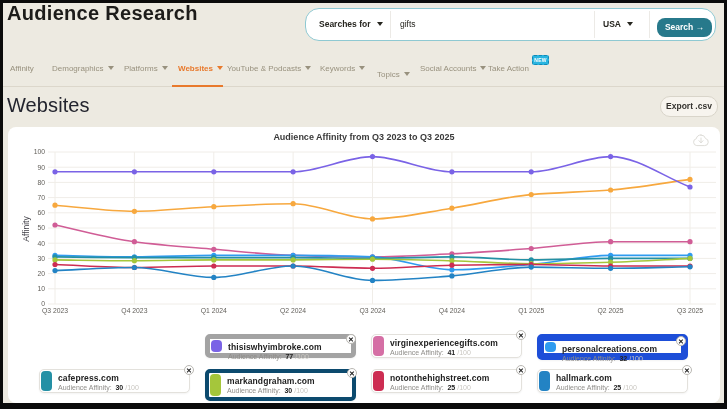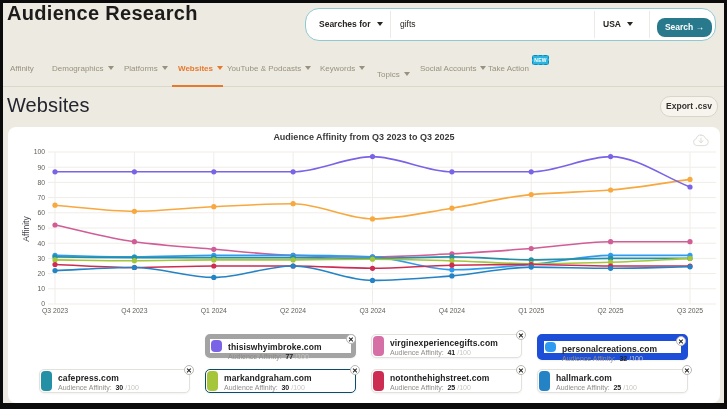--- a/index.html
+++ b/index.html
@@ -182,21 +182,21 @@
 <div style="position:absolute;left:18px;top:3px;font-size:8.5px;font-weight:bold;color:#222;letter-spacing:0.1px">personalcreations.com</div>
 <div style="position:absolute;left:18px;top:13.5px;font-size:7px;color:#8f8d89">Audience Affinity:&nbsp; <b style="color:#222">32</b> <span style="color:#c9c6c0">/100</span></div>
 <div style="position:absolute;right:-5px;top:-5px;width:10px;height:10px;background:#fff;border:1px solid #b9b7b2;border-radius:50%;font-size:7px;line-height:9px;text-align:center;color:#222;font-weight:bold">✕</div>
 </div>
       <div style="position:absolute;left:31px;top:242px;width:151px;height:24px;background:#fff;border:1px solid #e3e1dc;border-radius:5px;box-shadow:0 1px 2px rgba(0,0,0,0.05)">
 <div style="position:absolute;left:1px;top:1px;bottom:1px;width:11px;background:#2490a5;border-radius:4px"></div>
 <div style="position:absolute;left:18px;top:3px;font-size:8.5px;font-weight:bold;color:#222;letter-spacing:0.1px">cafepress.com</div>
 <div style="position:absolute;left:18px;top:13.5px;font-size:7px;color:#8f8d89">Audience Affinity:&nbsp; <b style="color:#222">30</b> <span style="color:#c9c6c0">/100</span></div>
 <div style="position:absolute;right:-5px;top:-5px;width:10px;height:10px;background:#fff;border:1px solid #b9b7b2;border-radius:50%;font-size:7px;line-height:9px;text-align:center;color:#222;font-weight:bold">✕</div>
 </div>
-      <div style="position:absolute;left:197px;top:242px;width:151px;height:24px;background:#fff;border:1px solid #0c4a6e;border-radius:5px;box-shadow:0 1px 2px rgba(0,0,0,0.05)">
+      <div style="position:absolute;left:197px;top:242px;width:151px;height:32px;background:#fff;border:4px solid #0c4a6e;border-radius:5px;box-shadow:0 1px 2px rgba(0,0,0,0.05)">
 <div style="position:absolute;left:1px;top:1px;bottom:1px;width:11px;background:#a5c63b;border-radius:4px"></div>
 <div style="position:absolute;left:18px;top:3px;font-size:8.5px;font-weight:bold;color:#222;letter-spacing:0.1px">markandgraham.com</div>
 <div style="position:absolute;left:18px;top:13.5px;font-size:7px;color:#8f8d89">Audience Affinity:&nbsp; <b style="color:#222">30</b> <span style="color:#c9c6c0">/100</span></div>
 <div style="position:absolute;right:-5px;top:-5px;width:10px;height:10px;background:#fff;border:1px solid #b9b7b2;border-radius:50%;font-size:7px;line-height:9px;text-align:center;color:#222;font-weight:bold">✕</div>
 </div>
       <div style="position:absolute;left:363px;top:242px;width:151px;height:24px;background:#fff;border:1px solid #e3e1dc;border-radius:5px;box-shadow:0 1px 2px rgba(0,0,0,0.05)">
 <div style="position:absolute;left:1px;top:1px;bottom:1px;width:11px;background:#cd2d52;border-radius:4px"></div>
 <div style="position:absolute;left:18px;top:3px;font-size:8.5px;font-weight:bold;color:#222;letter-spacing:0.1px">notonthehighstreet.com</div>
 <div style="position:absolute;left:18px;top:13.5px;font-size:7px;color:#8f8d89">Audience Affinity:&nbsp; <b style="color:#222">25</b> <span style="color:#c9c6c0">/100</span></div>
 <div style="position:absolute;right:-5px;top:-5px;width:10px;height:10px;background:#fff;border:1px solid #b9b7b2;border-radius:50%;font-size:7px;line-height:9px;text-align:center;color:#222;font-weight:bold">✕</div>

